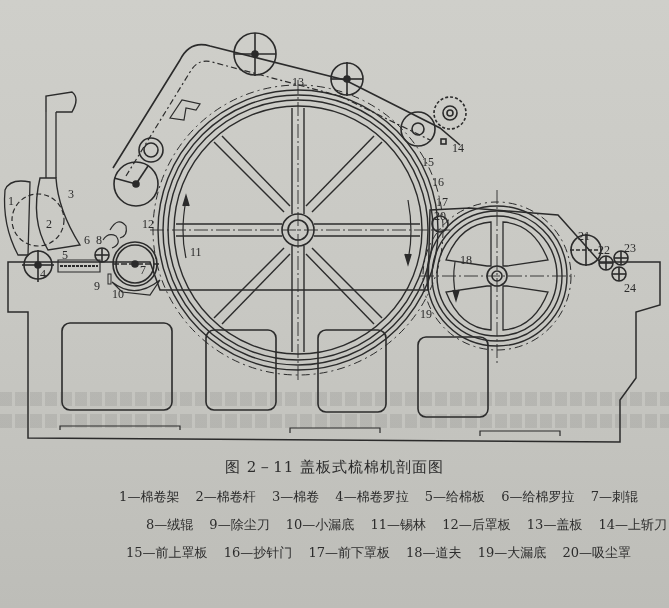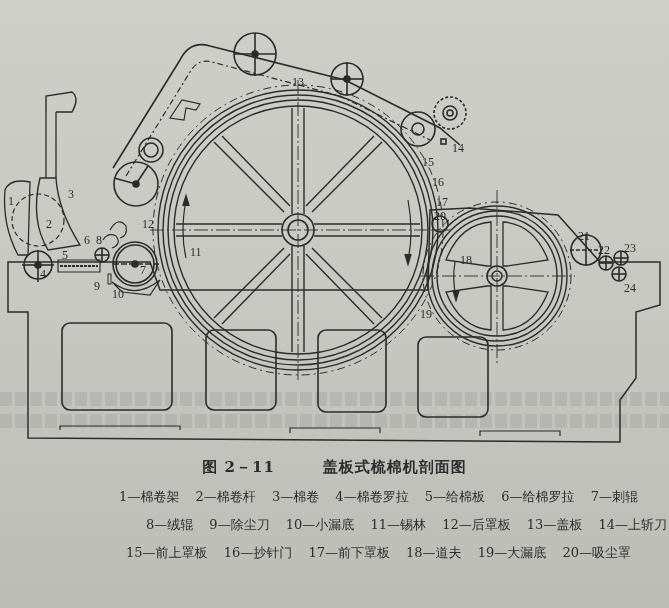--- a/index.html
+++ b/index.html
@@ -13,21 +13,21 @@
   .page {
     position: absolute; left: 0; top: 0; width: 669px; height: 608px;
     background: linear-gradient(180deg, #cfcfca 0%, #c8c8c3 50%, #bdbdb8 100%);
   }
   svg.diagram { position: absolute; left: 0; top: 0; }
   .lbl { font-family: "Liberation Serif", "DejaVu Serif", serif; font-size: 12px; fill: #2b2b2b; }
   .caption {
     position: absolute; left: 0; width: 669px; top: 458px;
     text-align: center; font-size: 15px; letter-spacing: 1px; color: #2c2c2c;
   }
-  .caption span { margin: 0 21px; font-weight: bold; }
+  .caption span { margin: 0 0; }
   .legend { position: absolute; left: 0; width: 669px; font-size: 13px; color: #2c2c2c; text-align: center; margin-left: 44px; }
   .legend .item { display: inline-block; margin: 0 6px; white-space: nowrap; }
   .row1 { top: 488px; }
   .row2 { top: 516px; padding-left: 28px; }
   .row3 { top: 544px; }
   .row4 { top: 571px; }
   .ghost { position: absolute; left: 0; width: 669px; height: 14px; opacity: 0.10; background: repeating-linear-gradient(90deg, #333 0 12px, transparent 12px 15px); }
 </style>
 </head>
 <body>

